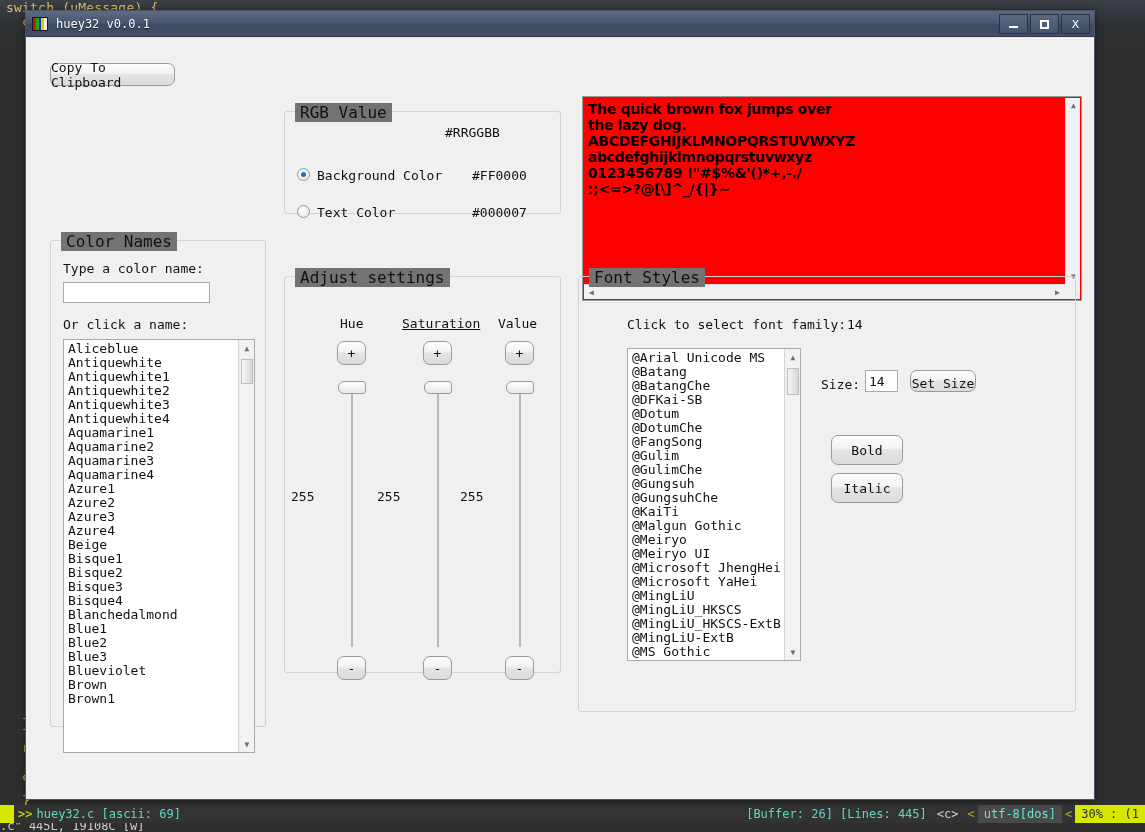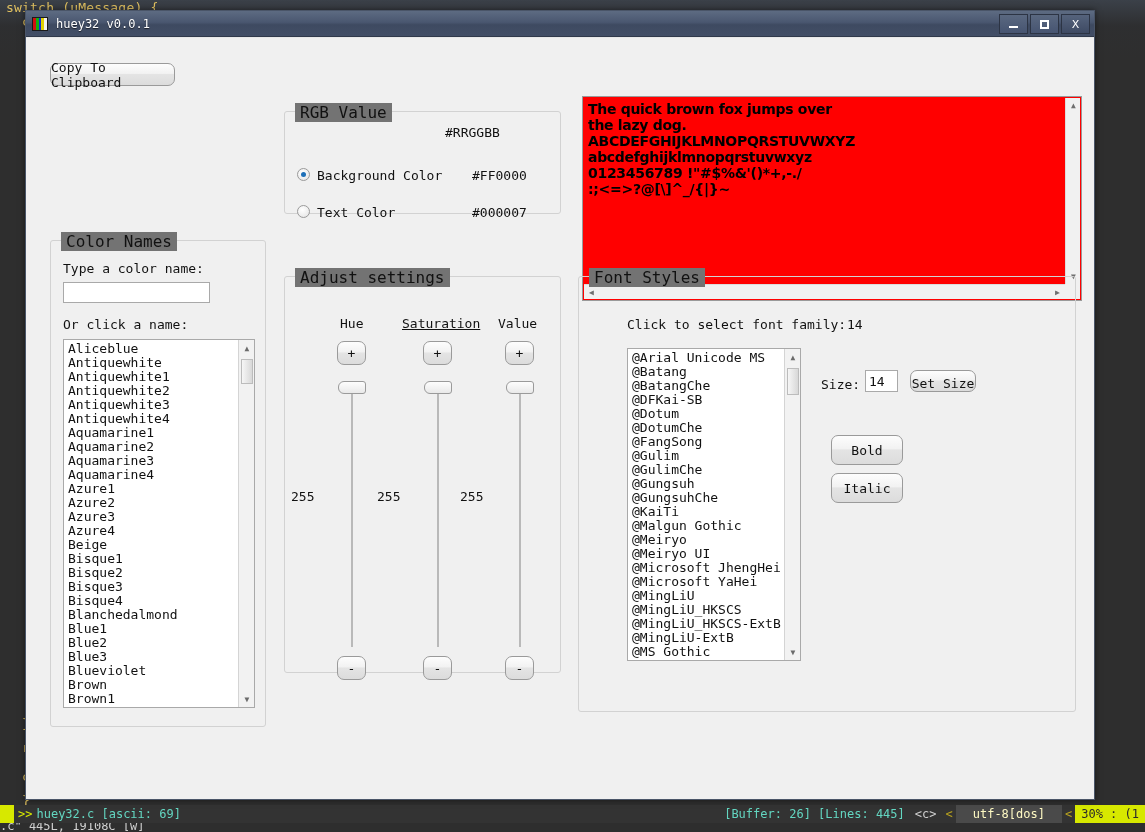--- a/index.html
+++ b/index.html
@@ -38,21 +38,21 @@
   }
   #statusline .mode-block {
     width: 14px; height: 18px; background: #d7e800;
   }
   #statusline .arrow-y { color: #d7e800; padding: 0 4px; }
   #statusline .fname { color: #63d6c1; }
   #statusline .right { margin-left: auto; display: flex; align-items: center; height: 18px; }
   #statusline .seg-info { color: #63d6c1; padding-right: 10px; }
   #statusline .seg-c { color: #cfcfcf; padding-right: 6px; }
   #statusline .sep { color: #b8a21e; padding: 0 3px; }
-  #statusline .seg-enc { background: #4a4a4a; color: #fef9c3; padding: 0 17px; height: 18px; line-height: 18px; }
+  #statusline .seg-enc { background: #4a4a4a; color: #5eead4; padding: 0 6px; height: 18px; line-height: 18px; }
   #statusline .seg-pct { background: #d7e800; color: #2a2a2a; padding: 0 6px; height: 18px; line-height: 18px; }
   #cmdline {
     position: absolute; left: 0; right: 0; top: 823px; height: 9px;
     color: #cfcfcf; font-size: 12px; font-family: "DejaVu Sans Mono", monospace;
     overflow: hidden; background: #2e2e2e;
   }
   #cmdline span { position: relative; top: -4px; }
 
   
   #app-window {
@@ -271,21 +271,21 @@
       <span>Copy To Clipboard</span>
     </div>
 
 
     <div class="groupbox" style="left:24px; top:202px; width:216px; height:487px;">
       <div class="gb-title">Color Names</div>
       <div class="lbl" style="left:12px; top:20px;">Type a color name:</div>
       <input class="txtfield" type="text" style="left: 12px; top: 41px; width: 147px; height: 21px;" value="">
       <div class="lbl" style="left:12px; top:76px;">Or click a name:</div>
 
-      <div class="listbox" style="left:12px; top:98px; width:192px; height:369px;">
+      <div class="listbox" style="left:12px; top:98px; width:192px; height:414px;">
         <div class="items" id="color-name-items">
             <div>Aliceblue</div>
             <div>Antiquewhite</div>
             <div>Antiquewhite1</div>
             <div>Antiquewhite2</div>
             <div>Antiquewhite3</div>
             <div>Antiquewhite4</div>
             <div>Aquamarine1</div>
             <div>Aquamarine2</div>
             <div>Aquamarine3</div>

